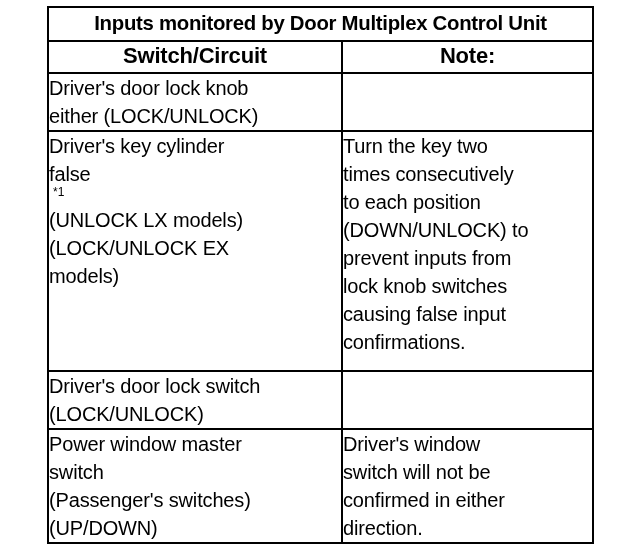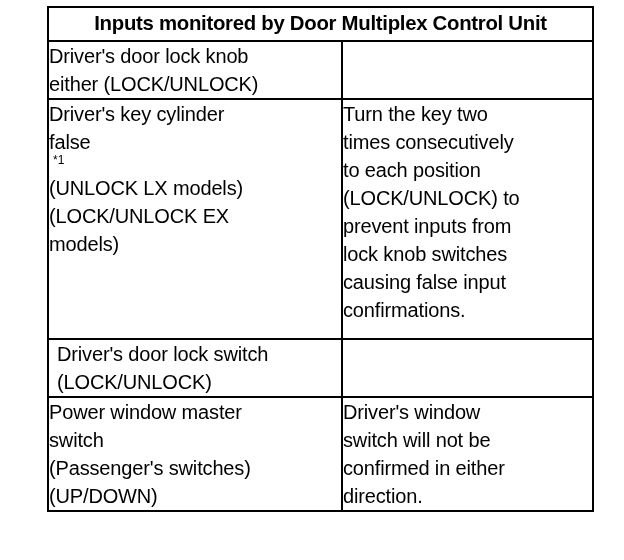--- a/index.html
+++ b/index.html
@@ -102,41 +102,49 @@
     font-size: 12px;
     font-weight: 500;
     vertical-align: super;
     line-height: 0;
     margin-left: 4px;
   }
 
   
   tr.row-lockknob  .body-cell { height: 56px; }
   tr.row-keycyl    .body-cell { height: 238px; }
-  tr.row-doorlock  .body-cell { height: 50px; padding-left: 8px; }
+  tr.row-doorlock  .body-cell { height: 50px; }
   tr.row-pwmaster  .body-cell { height: 110px; }
 </style>
 </head>
 <body>
 
 <div class="page">
   <div class="table-wrap">
     <table class="spec-table">
       <colgroup>
         <col class="col-switch">
         <col class="col-note">
       </colgroup>
       <tbody>
 
         <tr>
           <td class="title-cell" colspan="2">
             <span class="title-text">Inputs monitored by Door Multiplex Control Unit</span>
           </td>
         </tr>
 
+        <tr>
+          <td class="header-cell">
+            <span class="header-text">Switch/Circuit</span>
+          </td>
+          <td class="header-cell">
+            <span class="header-text">Note:</span>
+          </td>
+        </tr>
 
         <tr class="row-lockknob">
           <td class="body-cell">
             <span class="cell-text">Driver's door lock knob
 either (LOCK/UNLOCK)</span>
           </td>
           <td class="body-cell">
             <span class="cell-text empty"></span>
           </td>
         </tr>
@@ -146,21 +154,21 @@
             <span class="cell-text">Driver's key cylinder
 false</span><span class="sup-marker">*1</span>
             <span class="cell-text">(UNLOCK LX models)
 (LOCK/UNLOCK EX
 models)</span>
           </td>
           <td class="body-cell">
             <span class="cell-text">Turn the key two
 times consecutively
 to each position
-(LOCK/UNLOCK) to
+(DOWN/UNLOCK) to
 prevent inputs from
 lock knob switches
 causing false input
 confirmations.</span>
           </td>
         </tr>
 
         <tr class="row-doorlock">
           <td class="body-cell">
             <span class="cell-text">Driver's door lock switch

